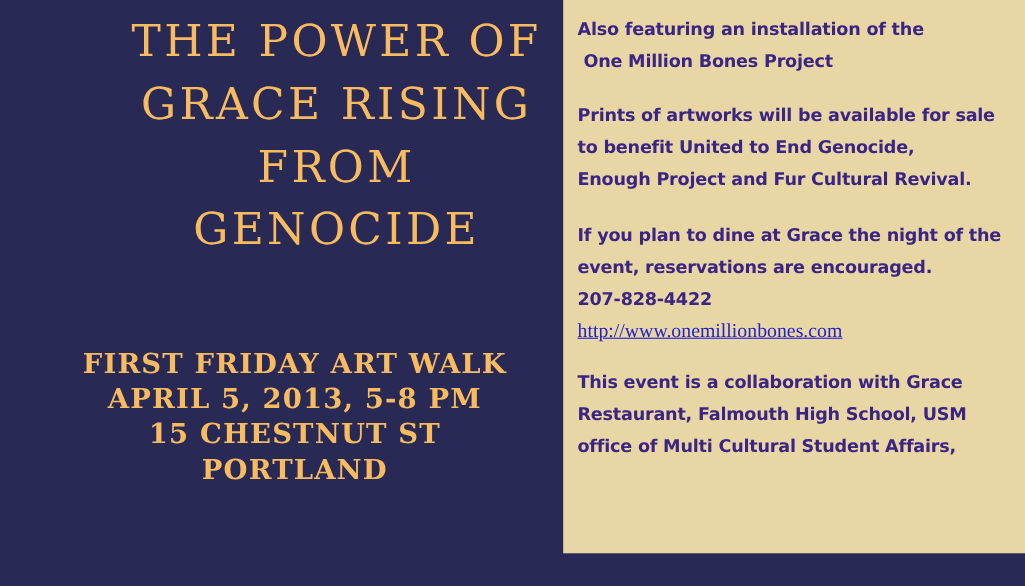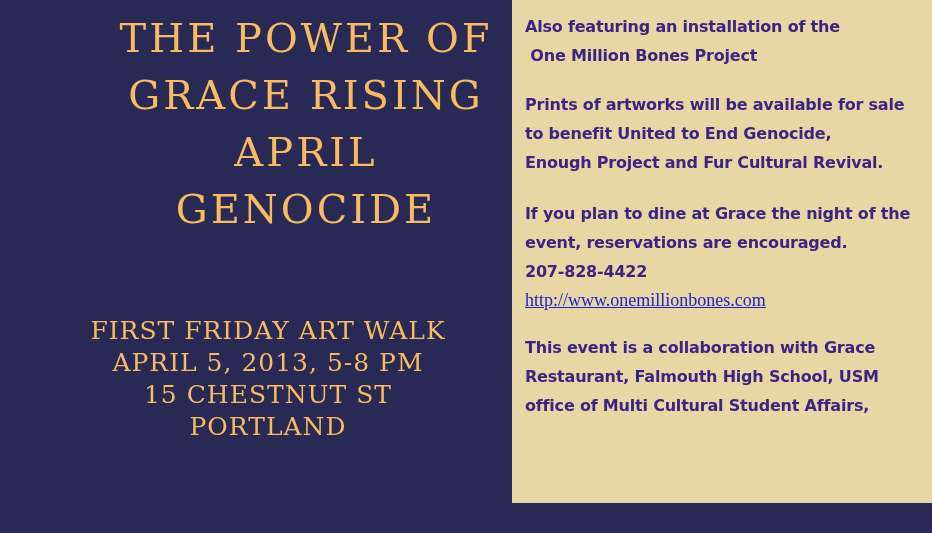--- a/index.html
+++ b/index.html
@@ -28,21 +28,21 @@
   }
   .event-block {
     position: absolute; top: 315px; left: 12px;
     width: 512px;
     text-align: center;
     color: #F9BB5F;
     font-family: "DejaVu Serif", serif;
     font-size: 25px;
     line-height: 32px;
     letter-spacing: 1px;
-    font-weight: 400;
+    font-weight: 700;
   }
   .title-block div, .event-block div { white-space: pre; }
   
   .info-panel {
     position: absolute; left: 512px; top: 0;
     width: 452px; height: 503px;
     background: #E8D7A4;
     box-sizing: border-box;
     padding: 0 0 0 13px;
     overflow: hidden;
@@ -72,21 +72,21 @@
   .mt-l2   { margin-top: 0px; }
   .mt-p4   { margin-top: 18px; }
 </style>
 </head>
 <body>
 
 <div class="left-side">
   <div class="title-block">
     <div>THE POWER OF</div>
     <div>GRACE RISING</div>
-    <div>APRIL</div>
+    <div>FROM</div>
     <div>GENOCIDE</div>
   </div>
   <div class="event-block">
     <div>FIRST FRIDAY ART WALK</div>
     <div>APRIL 5, 2013, 5-8 PM</div>
     <div>15 CHESTNUT ST</div>
     <div>PORTLAND</div>
   </div>
 </div>
 

